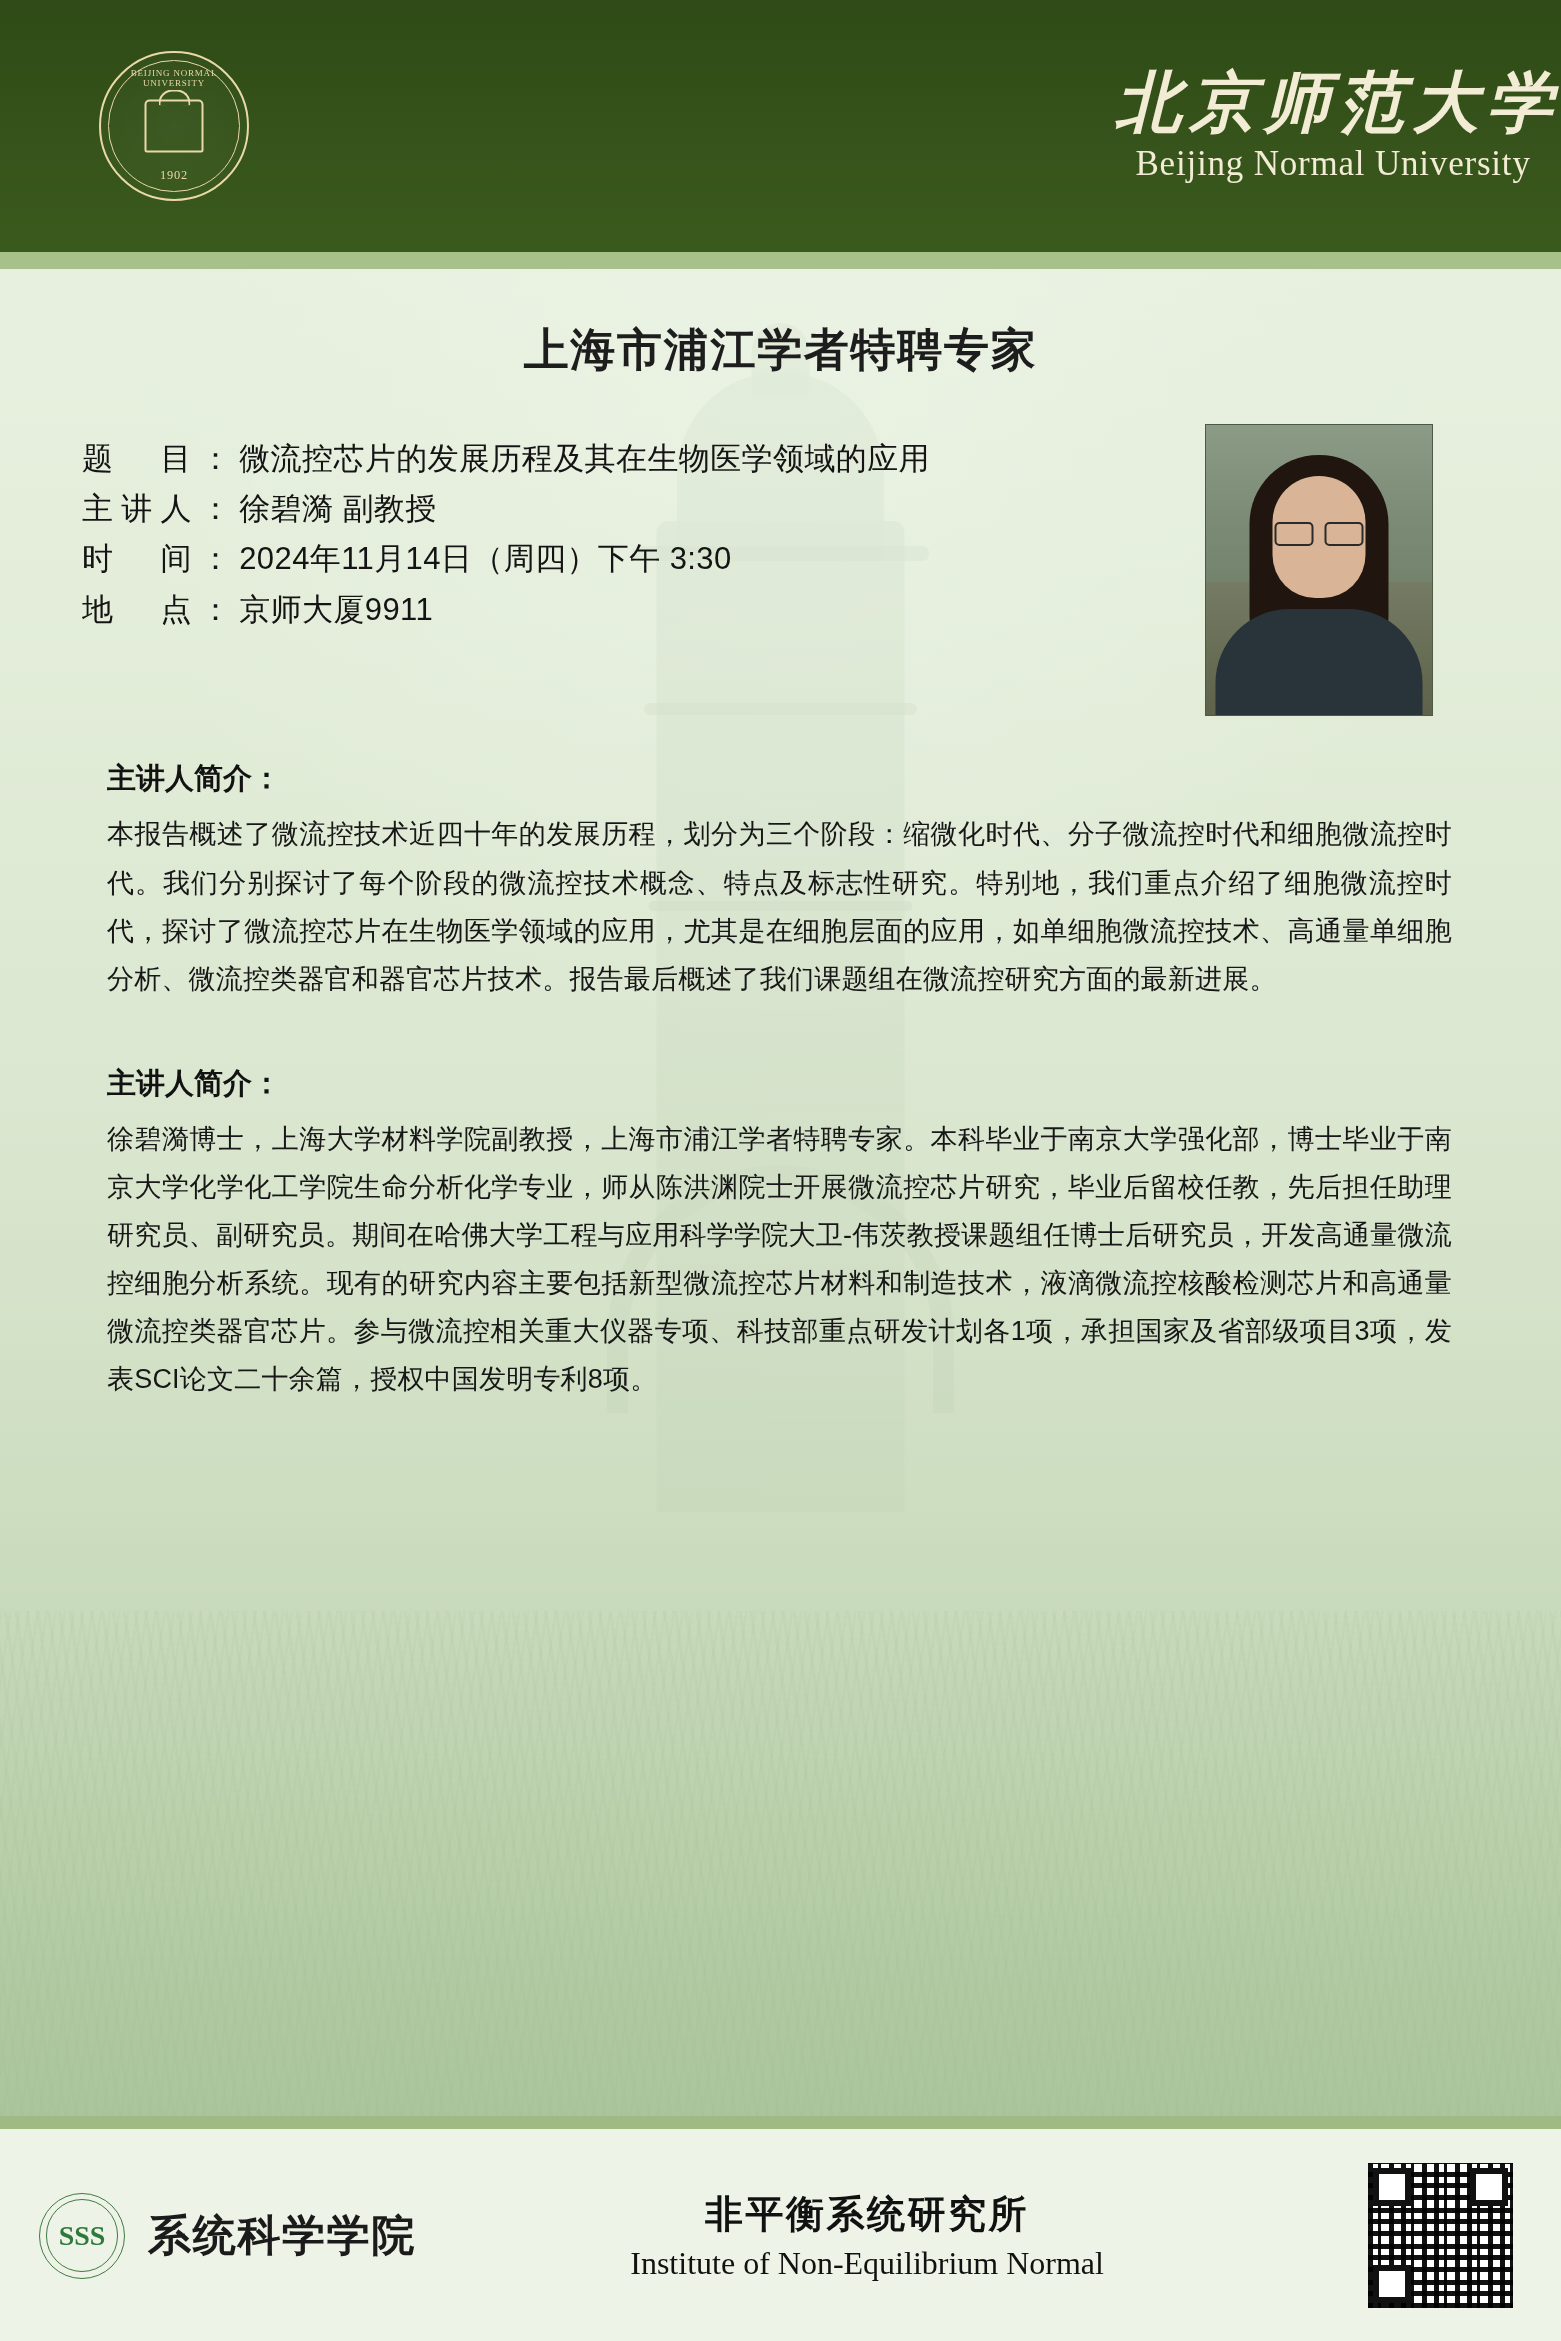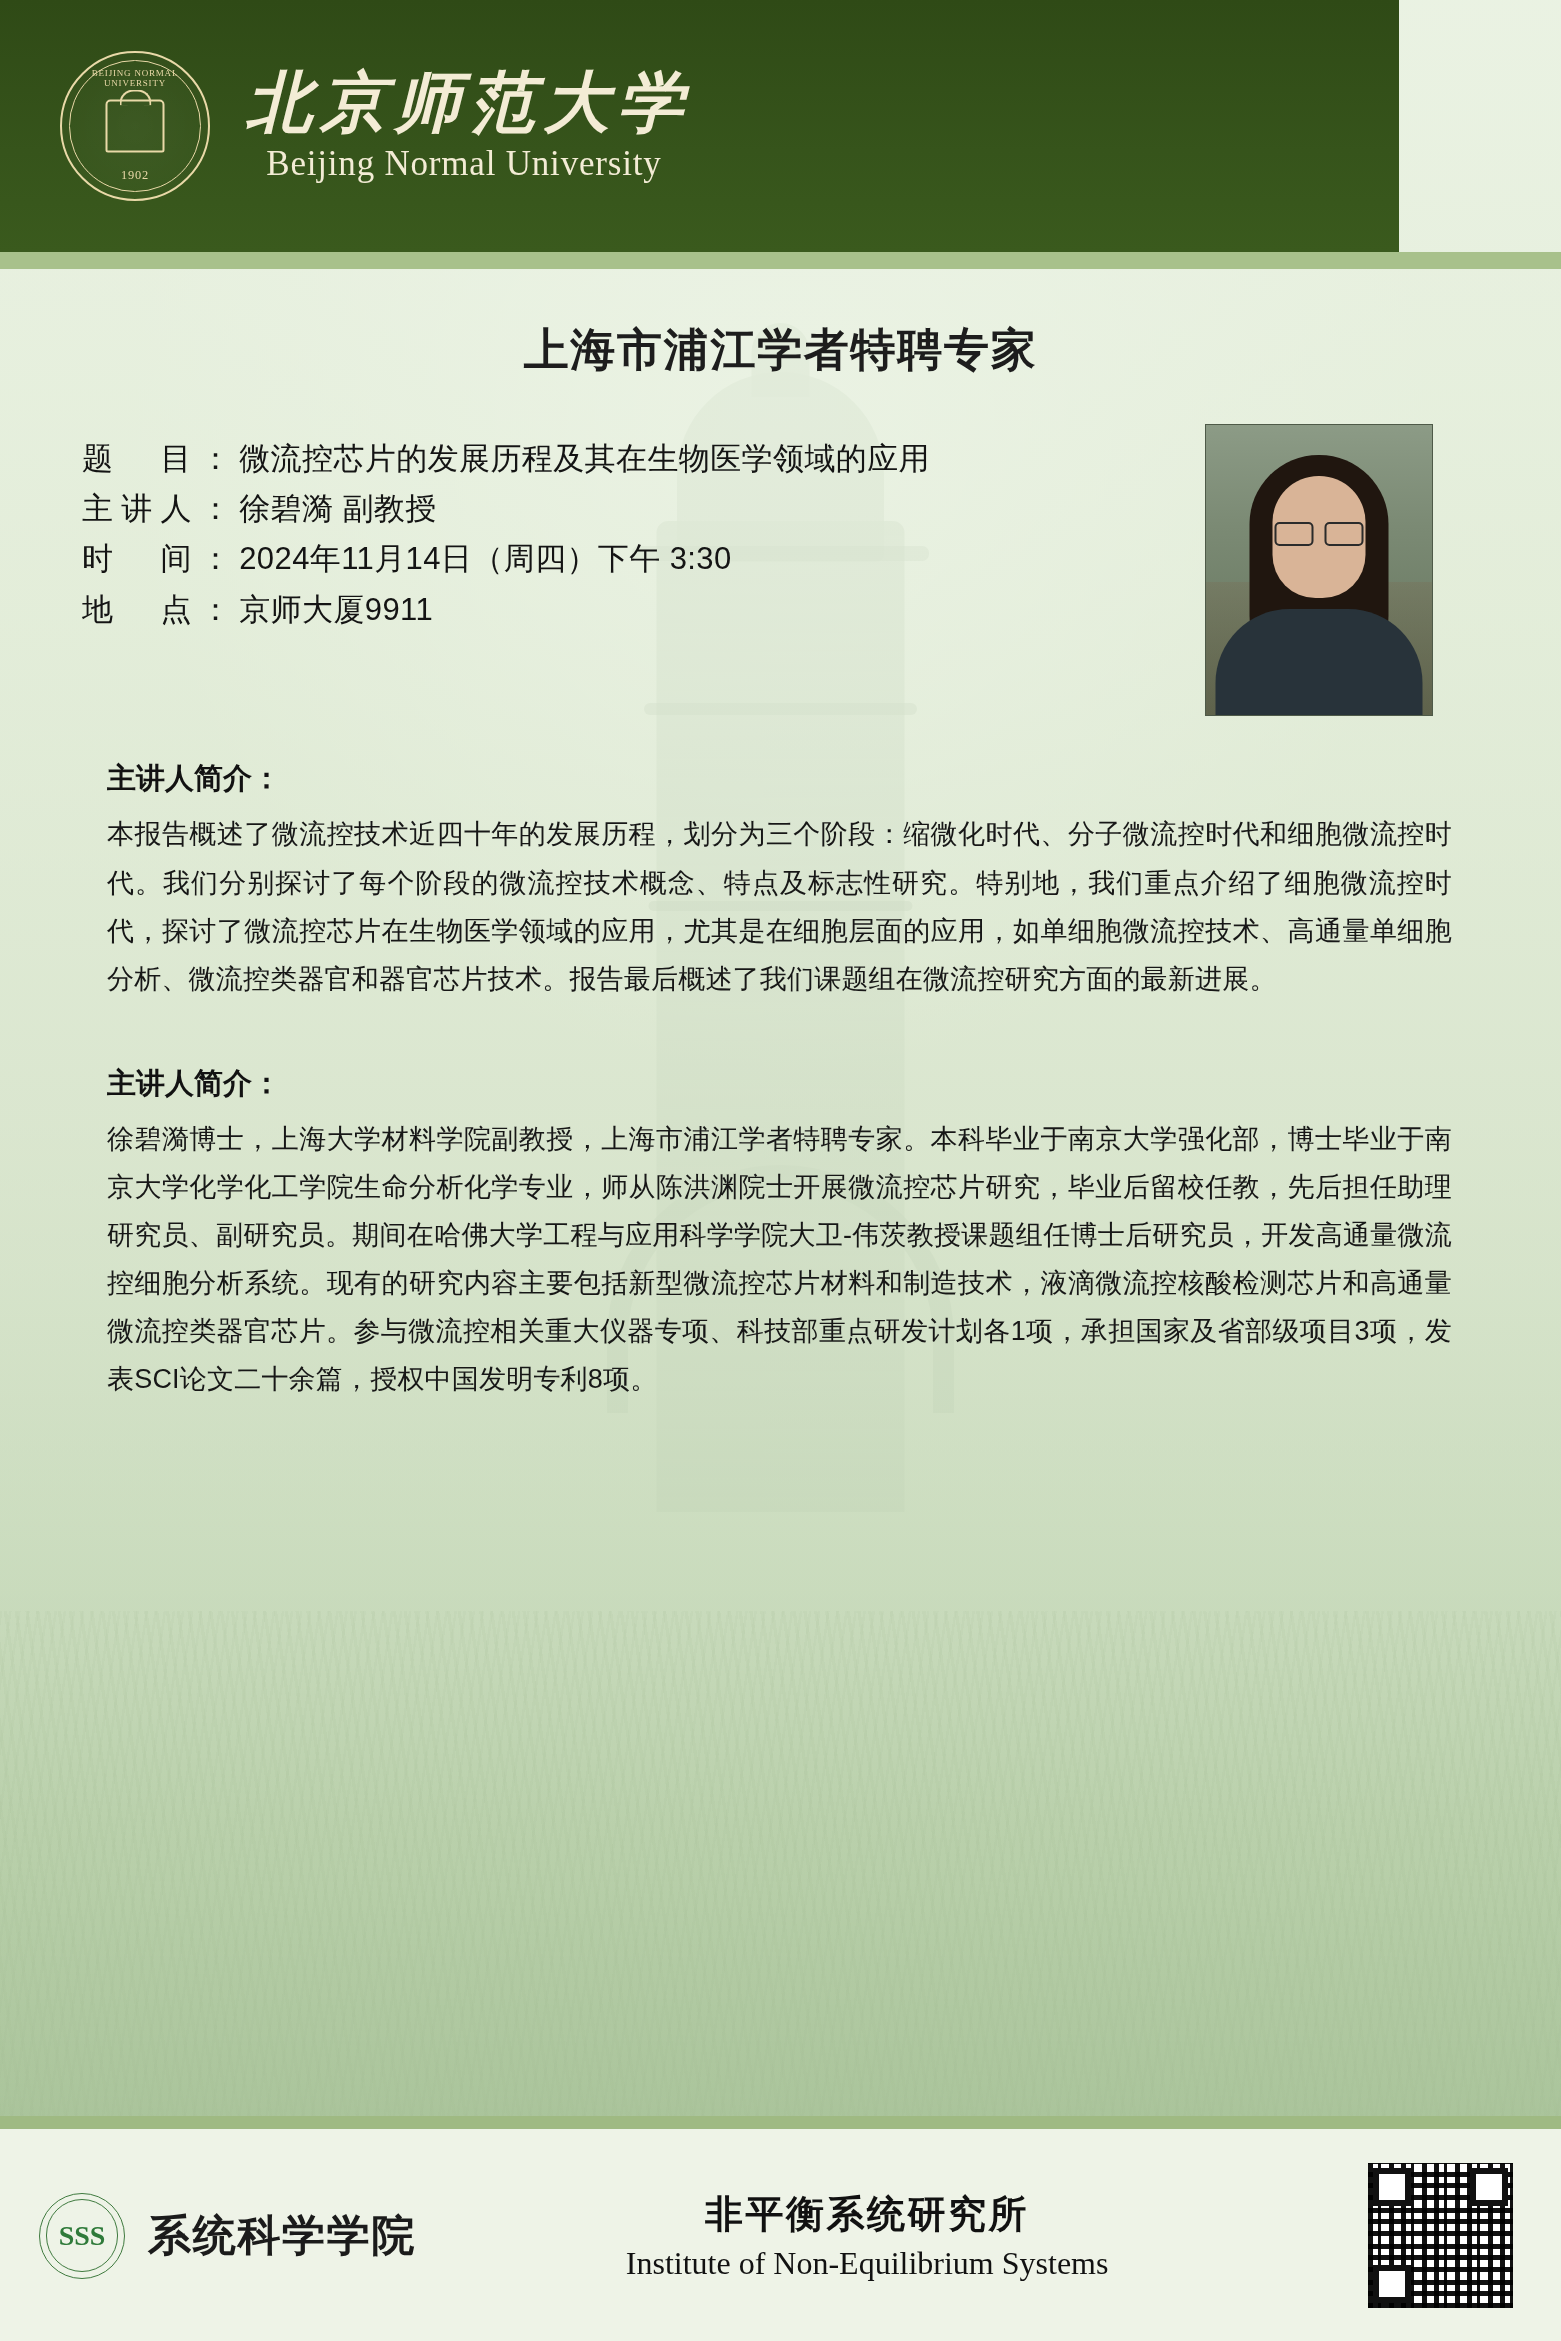--- a/index.html
+++ b/index.html
@@ -104,27 +104,28 @@
   .bg-veil {
     position: absolute;
     inset: 0;
     background: linear-gradient(180deg, rgba(235,243,228,0.86) 0%, rgba(230,240,222,0.70) 30%, rgba(222,234,212,0.62) 55%, rgba(205,224,192,0.55) 78%, rgba(190,212,176,0.55) 100%);
   }
 
   
   .header {
     position: absolute;
     left: 0; top: 0;
-    width: 1399px;
+    width: 1561px;
     height: 252px;
     background: linear-gradient(180deg, #2f4a16 0%, #36541b 60%, #3a5a1d 100%);
     display: flex;
     align-items: center;
-    padding-left: 60px;
+    padding-left: 99px;
     z-index: 5;
+    justify-content: space-between;
   }
   .header-accent {
     position: absolute;
     left: 0; top: 252px;
     width: 1561px;
     height: 16.5px;
     background: #a8c18b;
     z-index: 5;
   }
   .seal {
@@ -479,21 +480,21 @@
   <div class="footer-rule"></div>
   <div class="footer">
     <div class="footer-left">
       <div class="school-seal">
         <div class="ss-mark">SSS</div>
       </div>
       <div class="school-name">系统科学学院</div>
     </div>
     <div class="footer-center">
       <div class="inst-cn">非平衡系统研究所</div>
-      <div class="inst-en">Institute of Non-Equilibrium Systems</div>
+      <div class="inst-en">Institute of Non-Equilibrium Normal</div>
     </div>
     <div class="footer-right">
       <div class="qr">
         <div class="qeye tl"></div>
         <div class="qeye tr"></div>
         <div class="qeye bl"></div>
       </div>
     </div>
   </div>
 

